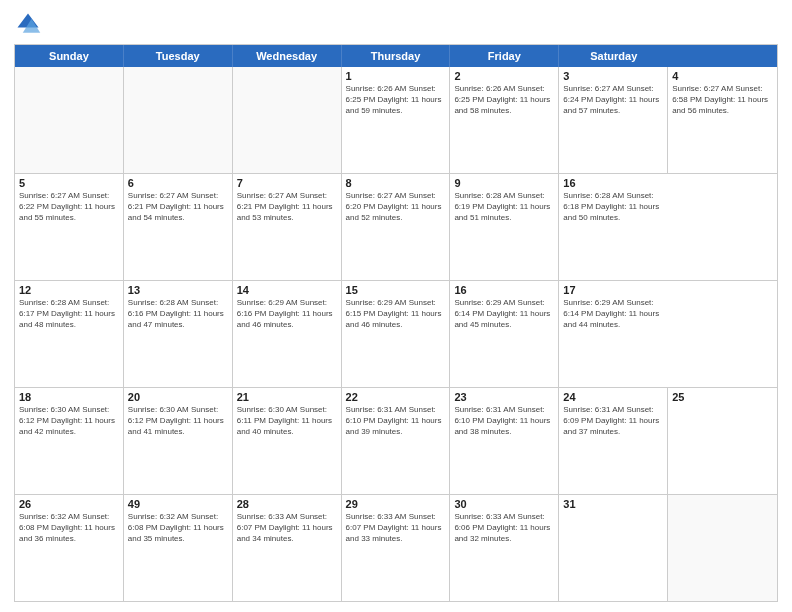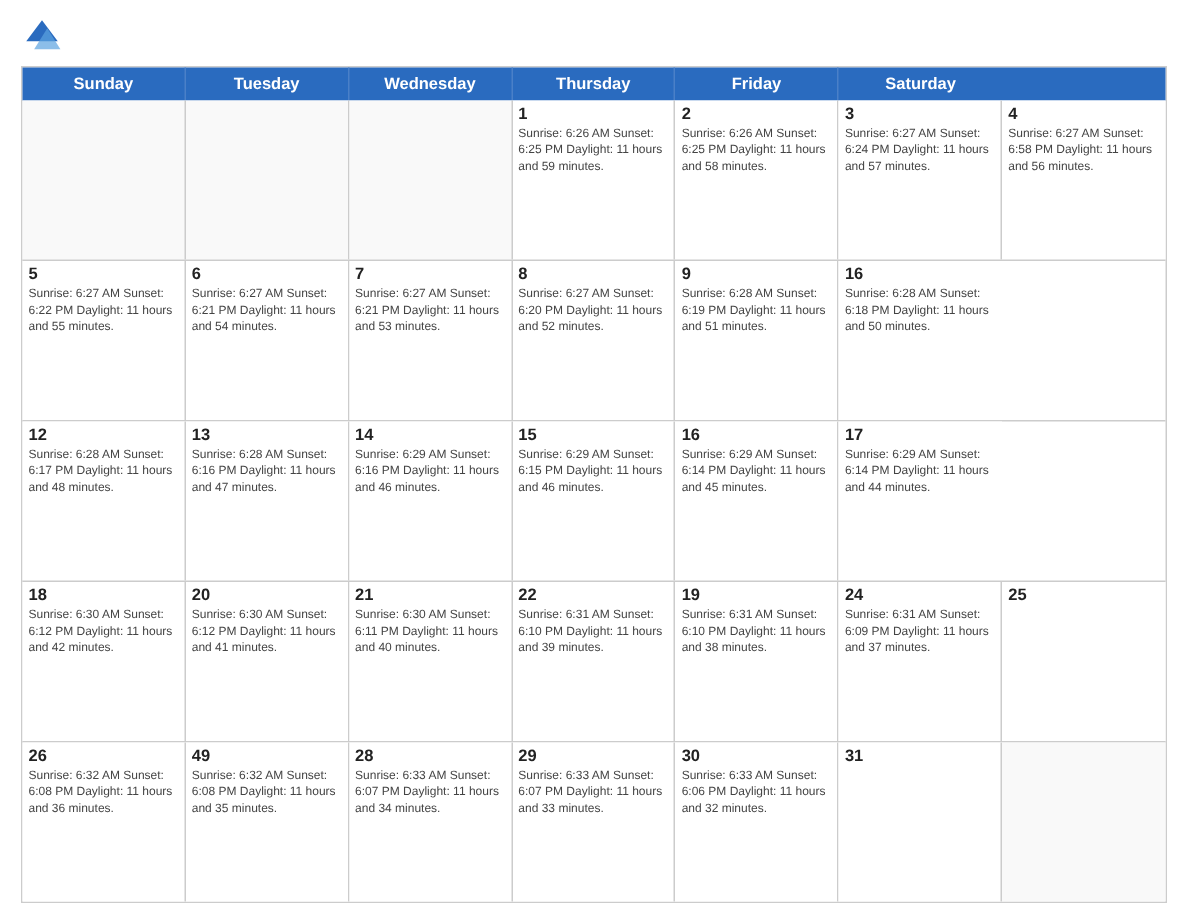--- a/index.html
+++ b/index.html
@@ -291,21 +291,21 @@
 and 40 minutes.</div>
           </div>
           <div class="cal-cell">
             <span class="day-num">22</span>
             <div class="cell-info">Sunrise: 6:31 AM
 Sunset: 6:10 PM
 Daylight: 11 hours
 and 39 minutes.</div>
           </div>
           <div class="cal-cell">
-            <span class="day-num">19</span>
+            <span class="day-num">23</span>
             <div class="cell-info">Sunrise: 6:31 AM
 Sunset: 6:10 PM
 Daylight: 11 hours
 and 38 minutes.</div>
           </div>
           <div class="cal-cell">
             <span class="day-num">24</span>
             <div class="cell-info">Sunrise: 6:31 AM
 Sunset: 6:09 PM
 Daylight: 11 hours

